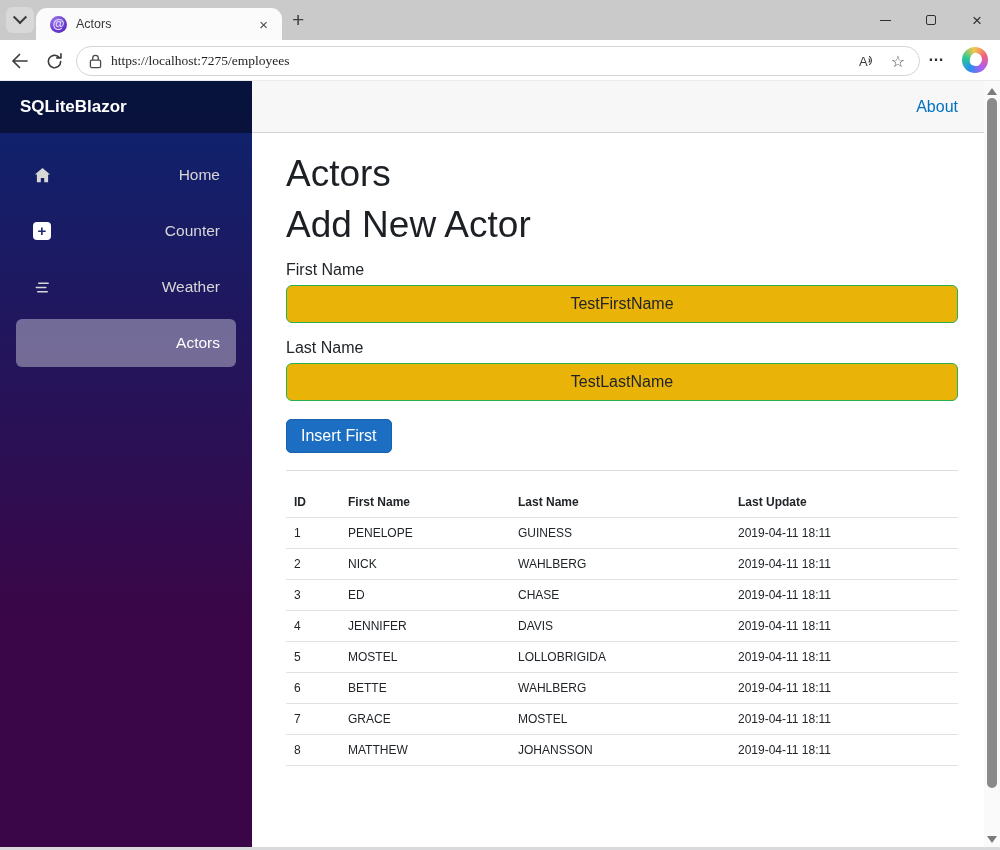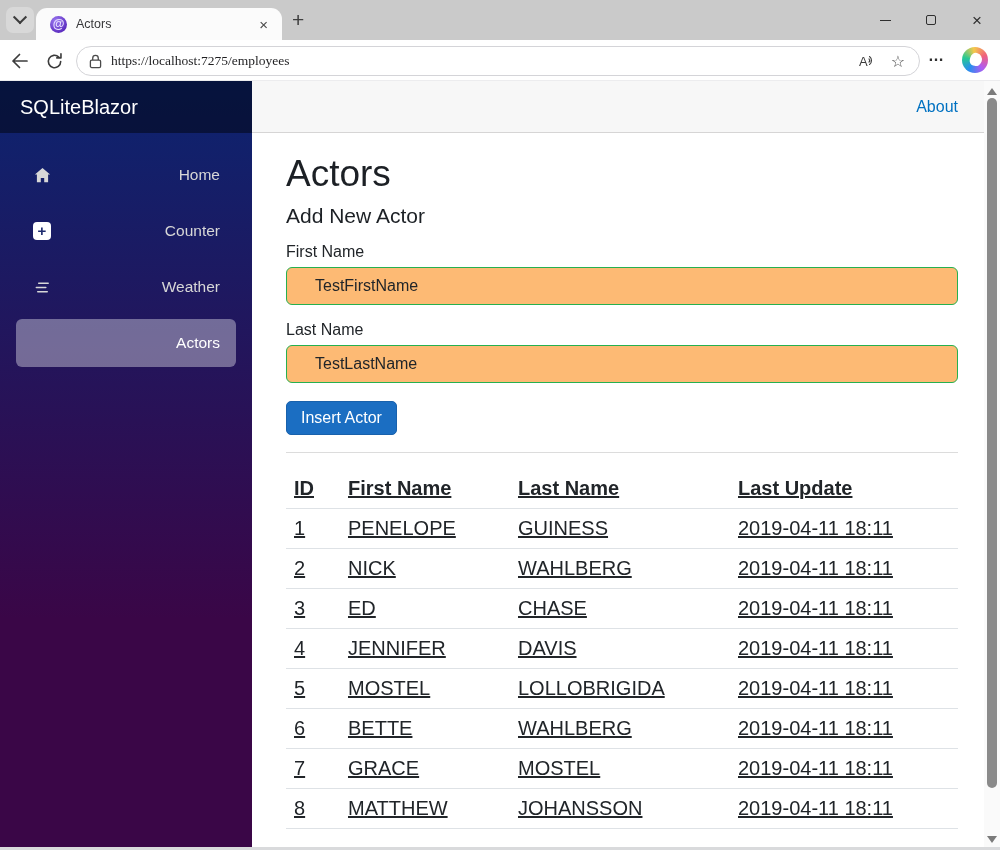--- a/index.html
+++ b/index.html
@@ -58,55 +58,55 @@
     cursor:pointer;
   }
   .copilot::after { content:""; position:absolute; left:8px; top:6px; width:12px; height:13px; background:#fff; border-radius:50% 60% 55% 45%; transform:rotate(15deg); }
 
   
   .page { position:absolute; top:81px; left:0; width:1000px; height:769px; display:flex; background:#fff; }
 
   
   .sidebar { width:252px; flex:0 0 252px; background-image:linear-gradient(180deg,#0c2470 0%, #3a0647 70%); }
   .brand-row { height:52px; background:rgba(0,0,0,0.45); display:flex; align-items:center; padding:0 20px; }
-  .brand { color:#fff; font-size:20px; font-weight:400; text-decoration:none; cursor:pointer; }
+  .brand { color:#fff; font-size:17px; font-weight:700; text-decoration:none; cursor:pointer; }
   .nav-menu { padding:18px 16px 0 16px; }
   .nav-item {
     height:48px; margin-bottom:8px; border-radius:6px;
     display:flex; align-items:center; padding:0 16px;
     color:#d7d7d7; font-size:15.5px; cursor:pointer;justify-content:space-between;
   }
   .nav-item.active { background:rgba(255,255,255,0.37); color:#fff; }
   .nav-ico { width:20px; height:20px; margin-right:14px; display:flex; align-items:center; justify-content:center; flex:0 0 auto; }
   .plus-square { width:18px; height:18px; background:#fff; border-radius:4px; color:#1d2b6e; font-weight:700; font-size:15px; line-height:18px; text-align:center; }
   .nav-ico-spacer { width:20px; margin-right:14px; flex:0 0 auto; }
 
   
   .main { flex:1; display:flex; flex-direction:column; min-width:0; }
   .top-row {
     height:52px; flex:0 0 52px; background:#f7f7f7; border-bottom:1px solid #d6d5d5;
     display:flex; align-items:center; justify-content:flex-end; padding-right:42px;
   }
   .about-link { color:#0071c1; font-size:16px; text-decoration:none; cursor:pointer; }
   .content { flex:1; padding:13px 42px 0 34px; overflow:hidden; }
   .page-title { font-size:37px; font-weight:500; margin:7px 0 9px 0; color:#1c2025; }
-  .form-heading { font-size:21px; font-weight:500; margin:0 0 15px 0; color:#1c2025; }
+  .form-heading { font-size:37px; font-weight:500; margin:0 0 15px 0; color:#1c2025; }
   .field-label { display:block; font-size:16px; margin-bottom:6px; }
   .form-control {
     display:block; width:100%; height:38px; padding:6px 28px;
     font-size:16px; font-family:"Liberation Sans", sans-serif; color:#212529;
-    border:1px solid #26b050; border-radius:6px; outline:none; margin-bottom:16px; background:#fdba74;
+    border:1px solid #26b050; border-radius:6px; outline:none; margin-bottom:16px; background:#eab308;text-align:center;
   }
   .btn-primary {
     background:#1b6ec2; border:1px solid #1861ac; color:#fff;
     font-size:16px; font-family:"Liberation Sans", sans-serif;
     padding:7px 14px; border-radius:5px; margin-top:2px; cursor:pointer;
   }
   .divider { border:none; border-top:1px solid #dcdcdc; margin:17px 0 16px 0; }
-  table.actors { width:100%; border-collapse:collapse; font-size:20px;text-decoration:underline; }
+  table.actors { width:100%; border-collapse:collapse; font-size:12px; }
   table.actors th, table.actors td { text-align:left; padding:8px; border-bottom:1px solid #dee2e6; }
   table.actors th { font-weight:700; }
   table.actors th:nth-child(1) { width:54px; }
   table.actors th:nth-child(2) { width:170px; }
   table.actors th:nth-child(3) { width:220px; }
 
   
   .scrollbar { position:absolute; top:81px; right:0; width:16px; height:769px; background:#fafafa; z-index:10; }
   .sb-up { position:absolute; top:7px; left:3px; width:0; height:0; border-left:5px solid transparent; border-right:5px solid transparent; border-bottom:7px solid #7a7a7a; cursor:pointer; }
   .sb-down { position:absolute; bottom:7px; left:3px; width:0; height:0; border-left:5px solid transparent; border-right:5px solid transparent; border-top:7px solid #7a7a7a; cursor:pointer; }
@@ -216,21 +216,21 @@
       <article class="content">
         <h1 class="page-title">Actors</h1>
         <h3 class="form-heading">Add New Actor</h3>
 
         <label class="field-label">First Name</label>
         <input class="form-control" type="text" value="TestFirstName" style="">
 
         <label class="field-label">Last Name</label>
         <input class="form-control" type="text" value="TestLastName" style="">
 
-        <button class="btn-primary">Insert Actor</button>
+        <button class="btn-primary">Insert First</button>
 
         <hr class="divider">
 
         <table class="actors">
           <thead>
             <tr>
                 <th>ID</th>
                 <th>First Name</th>
                 <th>Last Name</th>
                 <th>Last Update</th>

